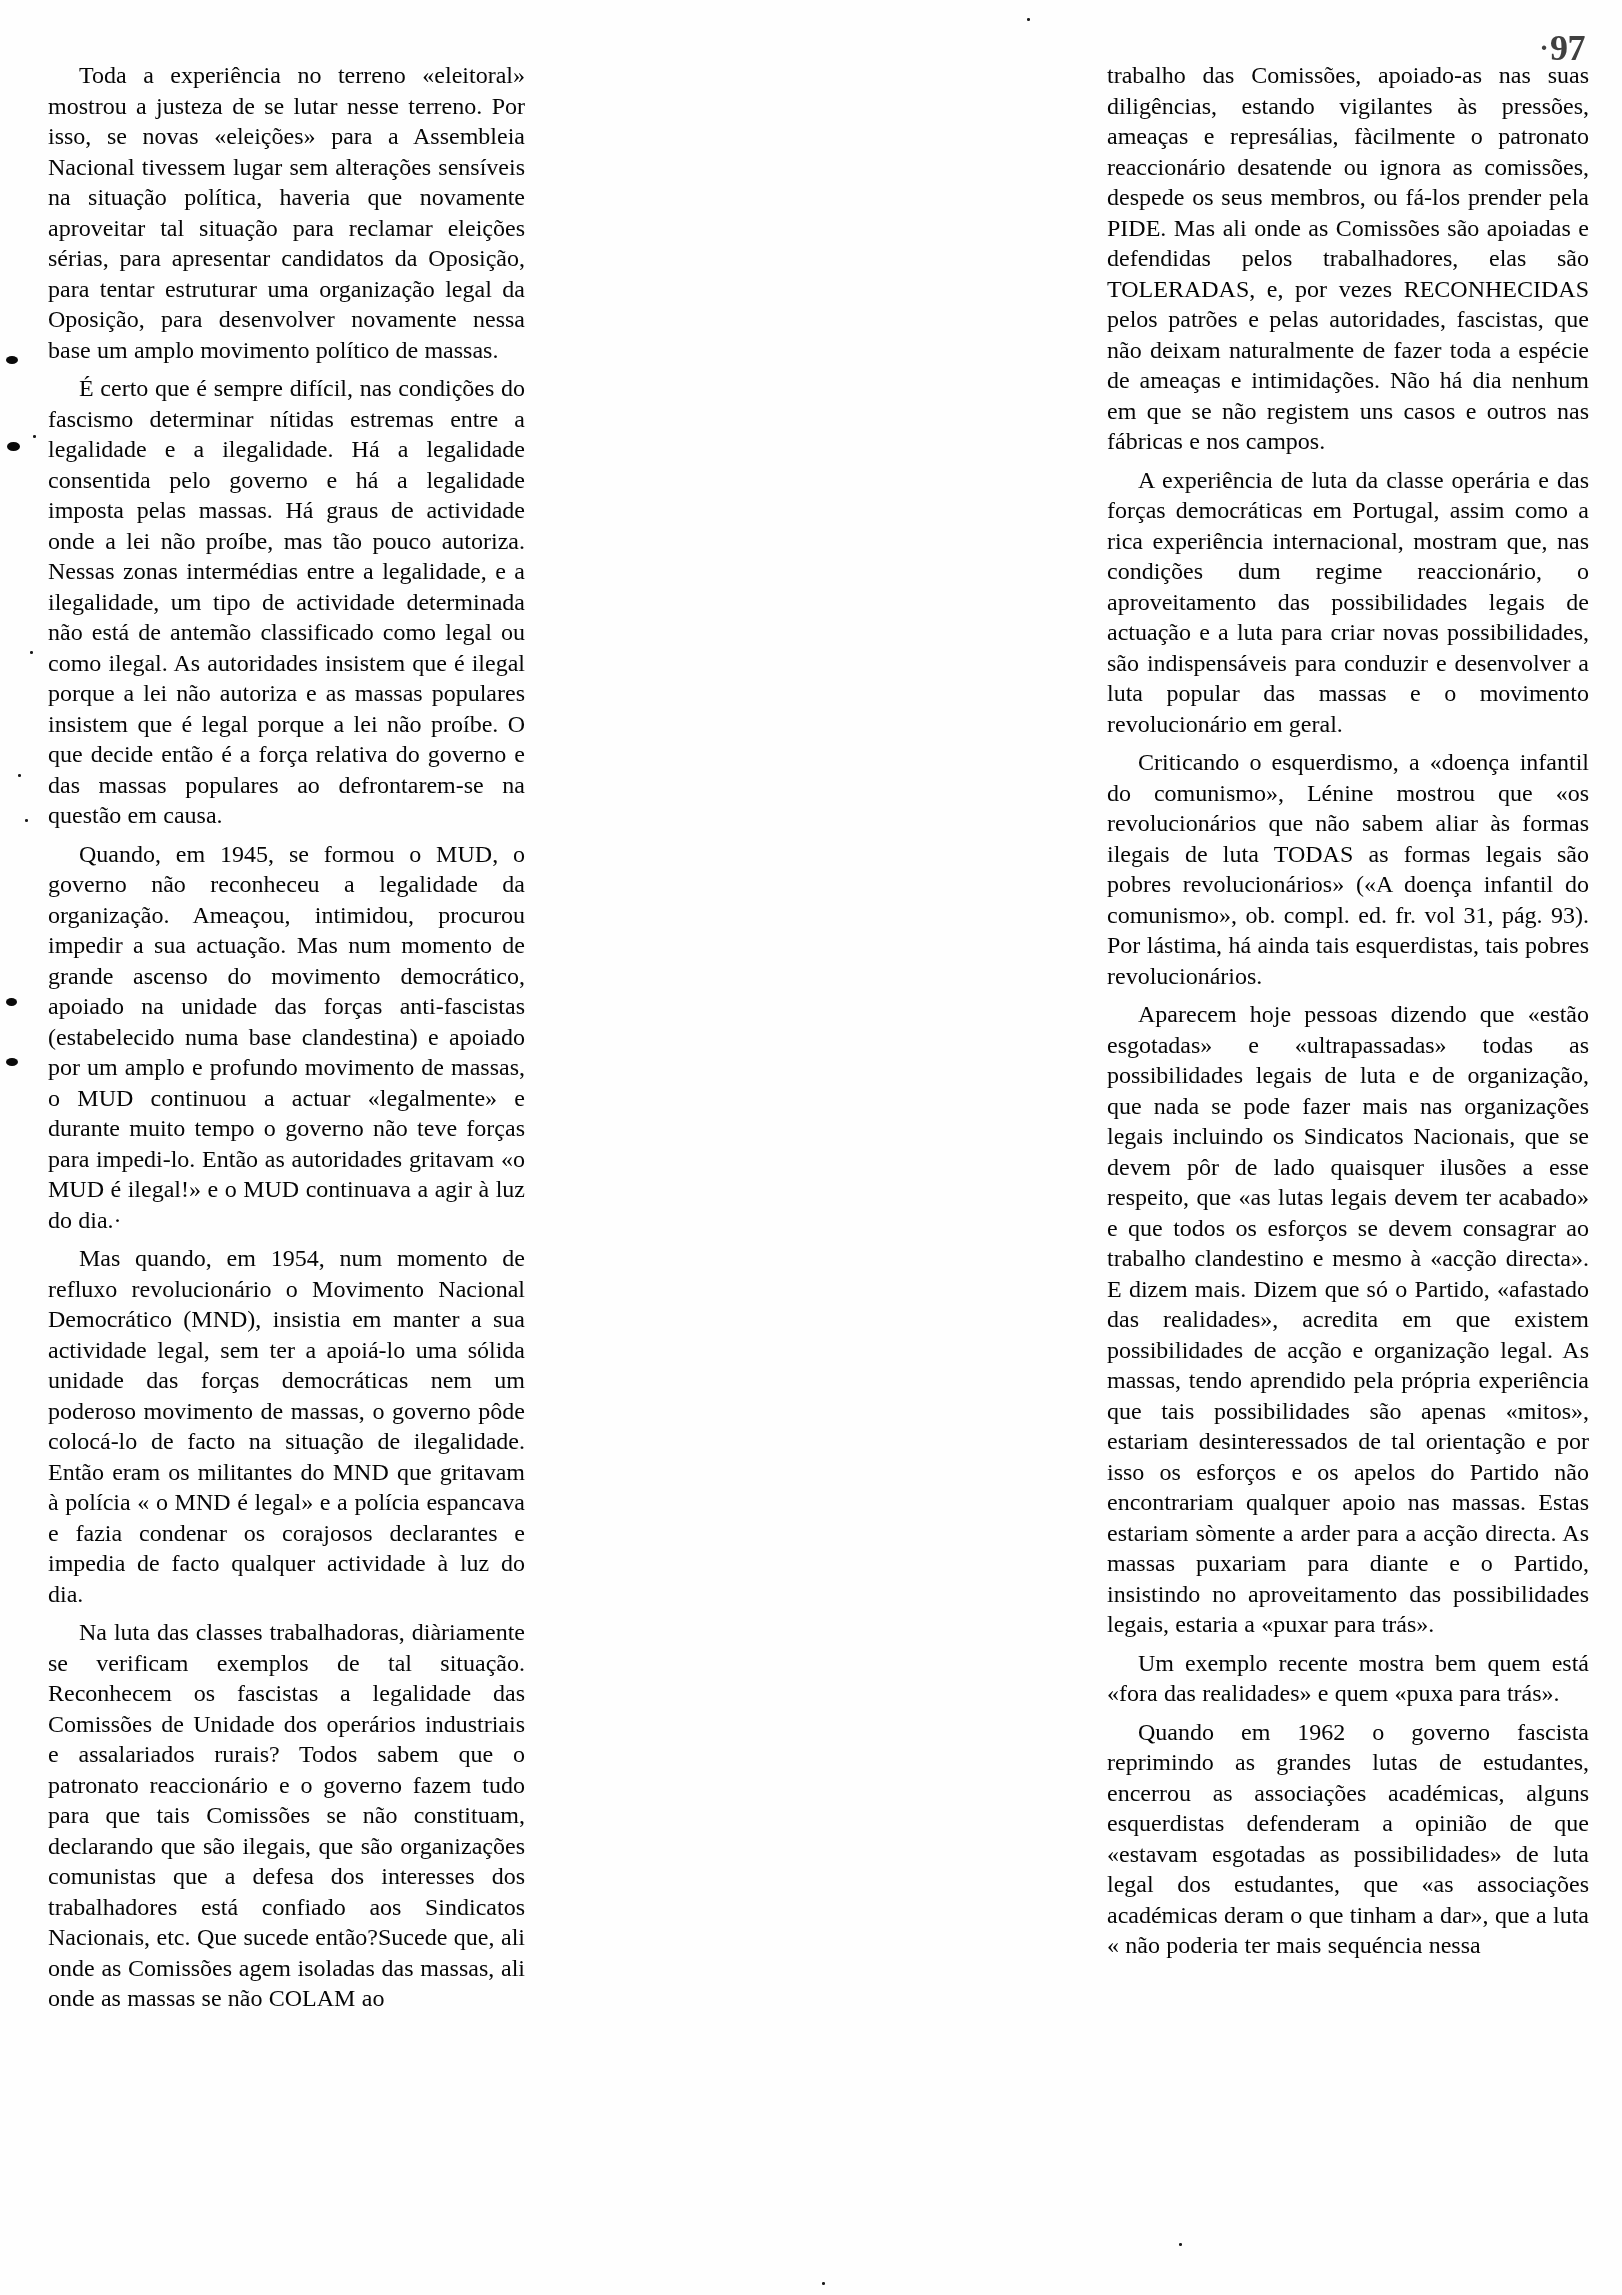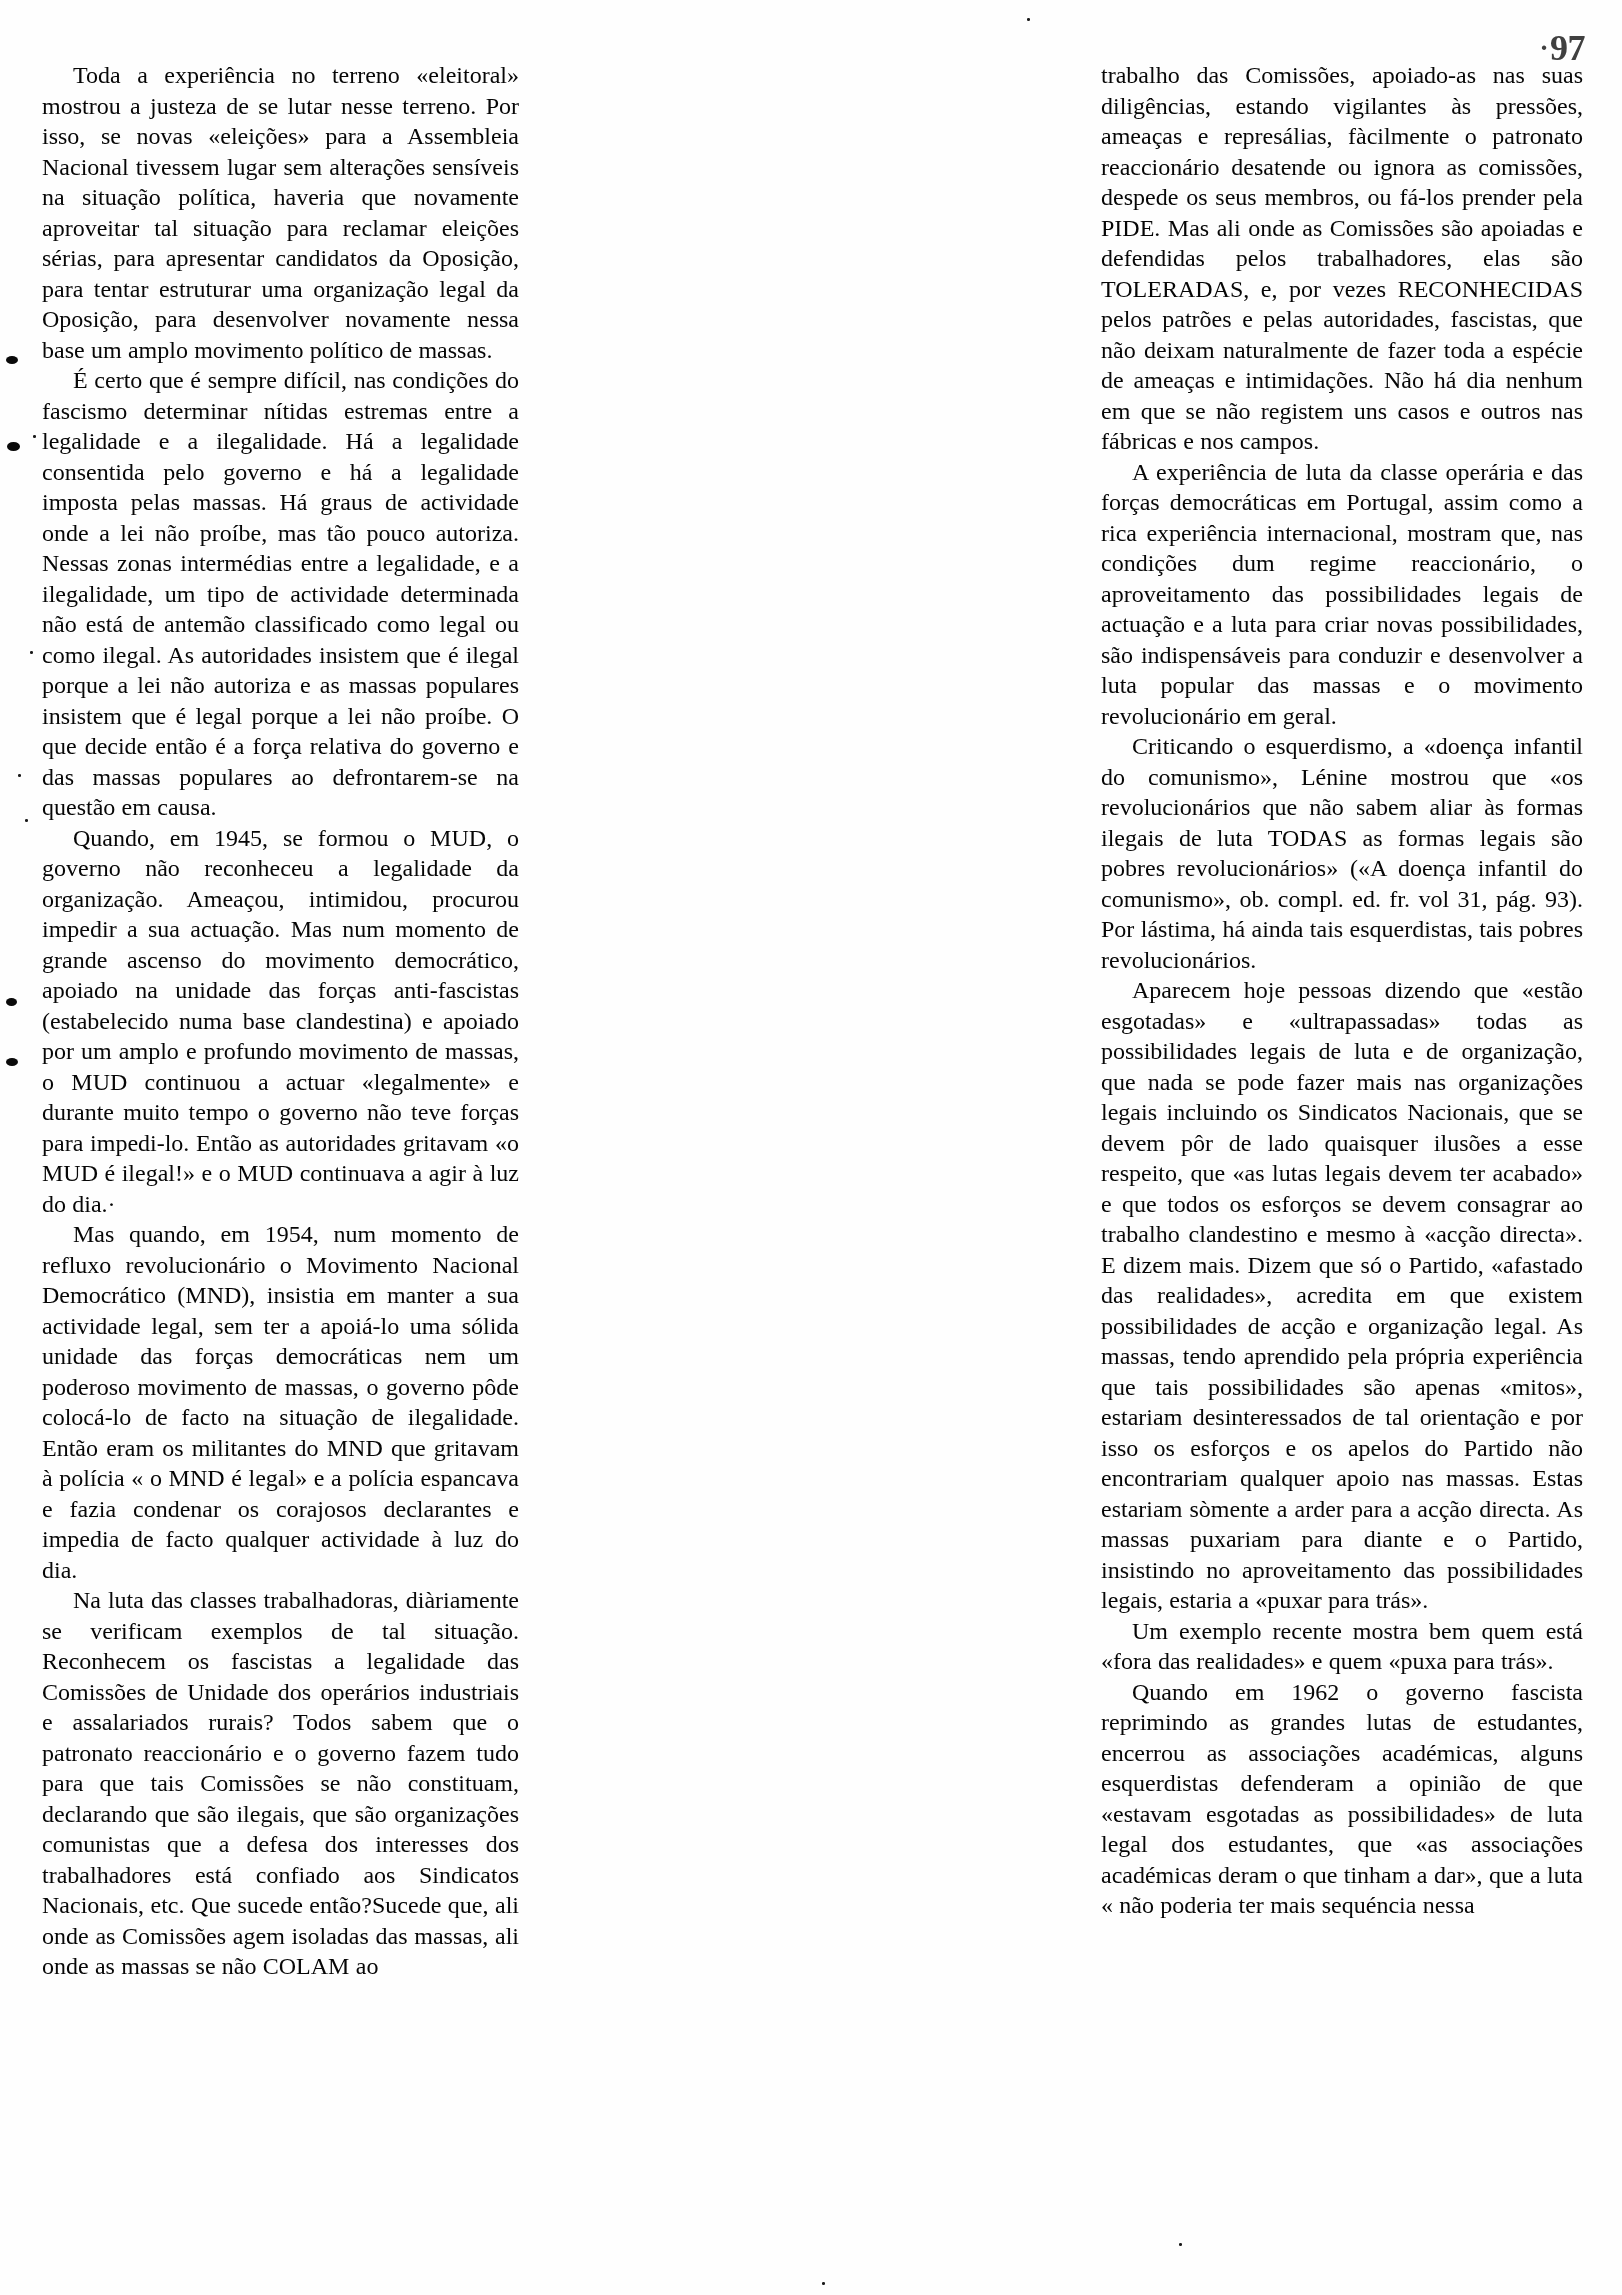--- a/index.html
+++ b/index.html
@@ -36,21 +36,21 @@
   }
   .folio .predot {
     font-size: 27.4px;
     vertical-align: 3.7px;
     margin-right: 1.8px;
   }
   
   .colwrap {
     position: absolute;
     top: 60px;
-    left: 42px;
+    left: 48px;
     width: 1541px;
     display: flex;
     justify-content: space-between;
   }
   .textcol {
     width: 477px;
     flex: 0 0 477px;
   }
   .textcol.rightcol {
     width: 1033px;
@@ -63,21 +63,21 @@
     text-align: justify;
     text-justify: inter-word;
     font-size: 24px;
     line-height: 30.5px;
     text-indent: 31px;
     hyphens: manual;
     word-spacing: 0.3px;
     color: #0b0b0b;
   }
   p.para + p.para {
-    margin-top: 0;
+    margin-top: 8px;
   }
 
   
   .textcol {
     filter: contrast(1.04);
   }
 
   
   .blot {
     position: absolute;

